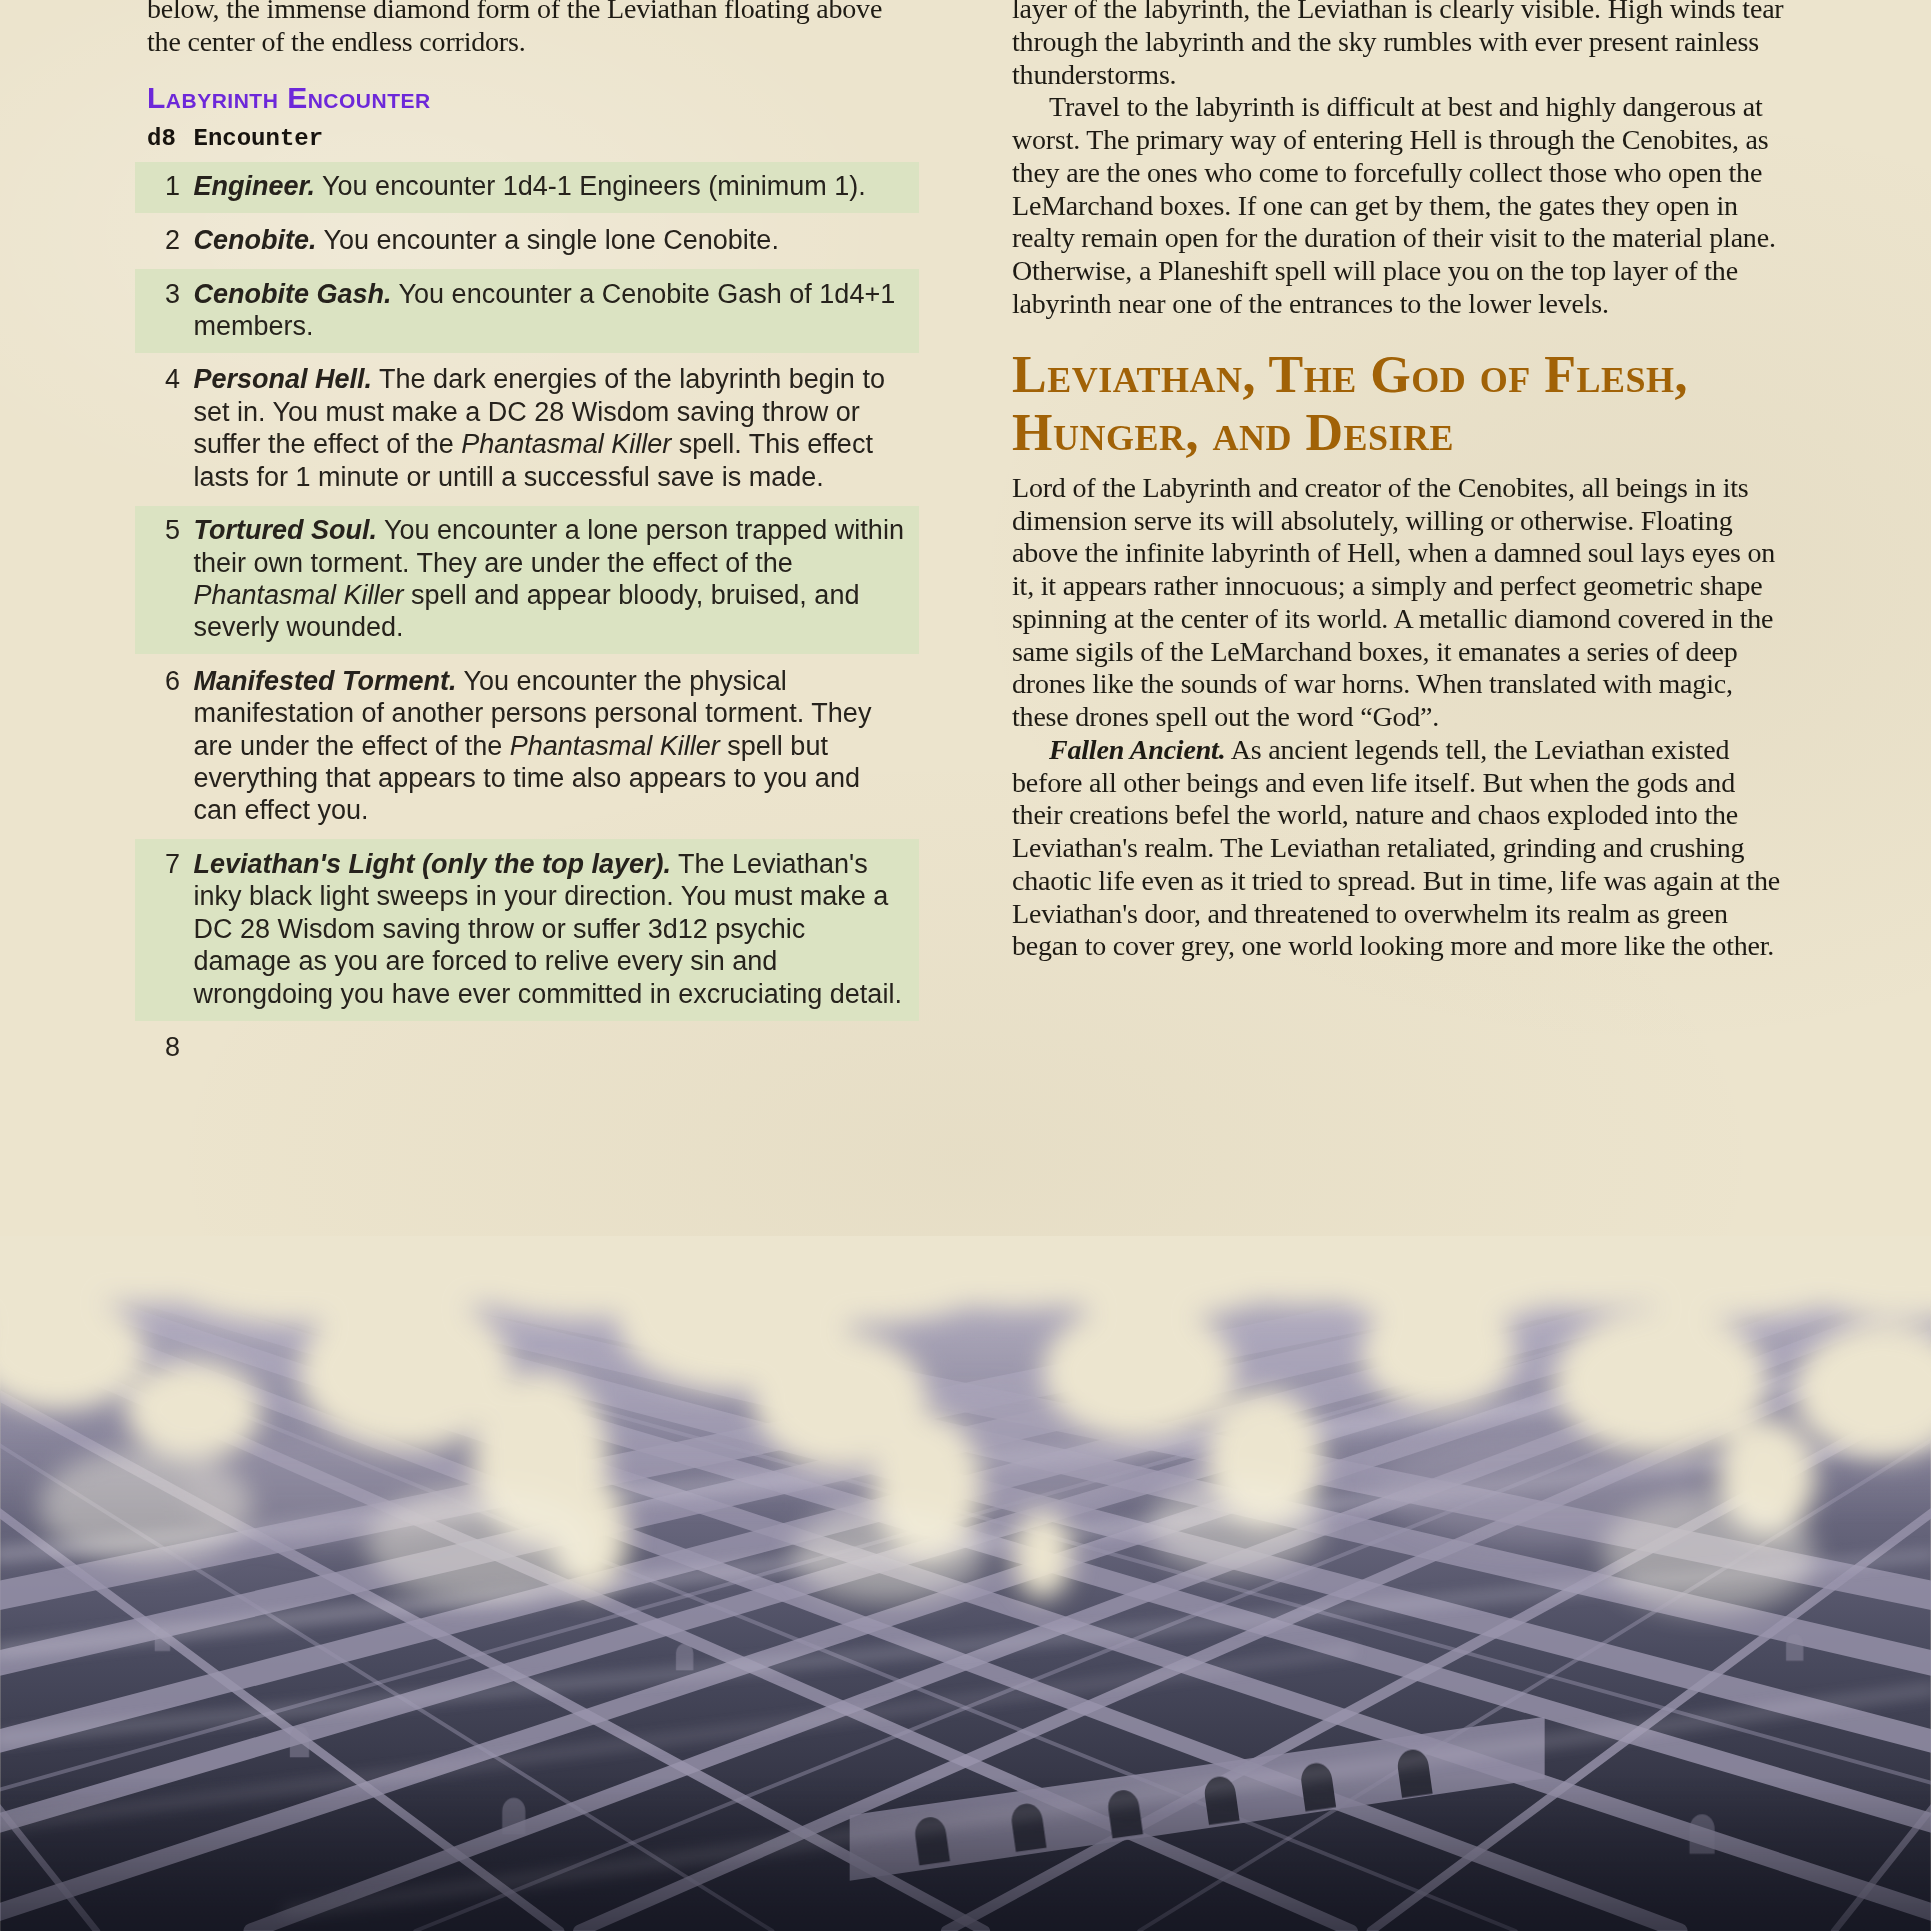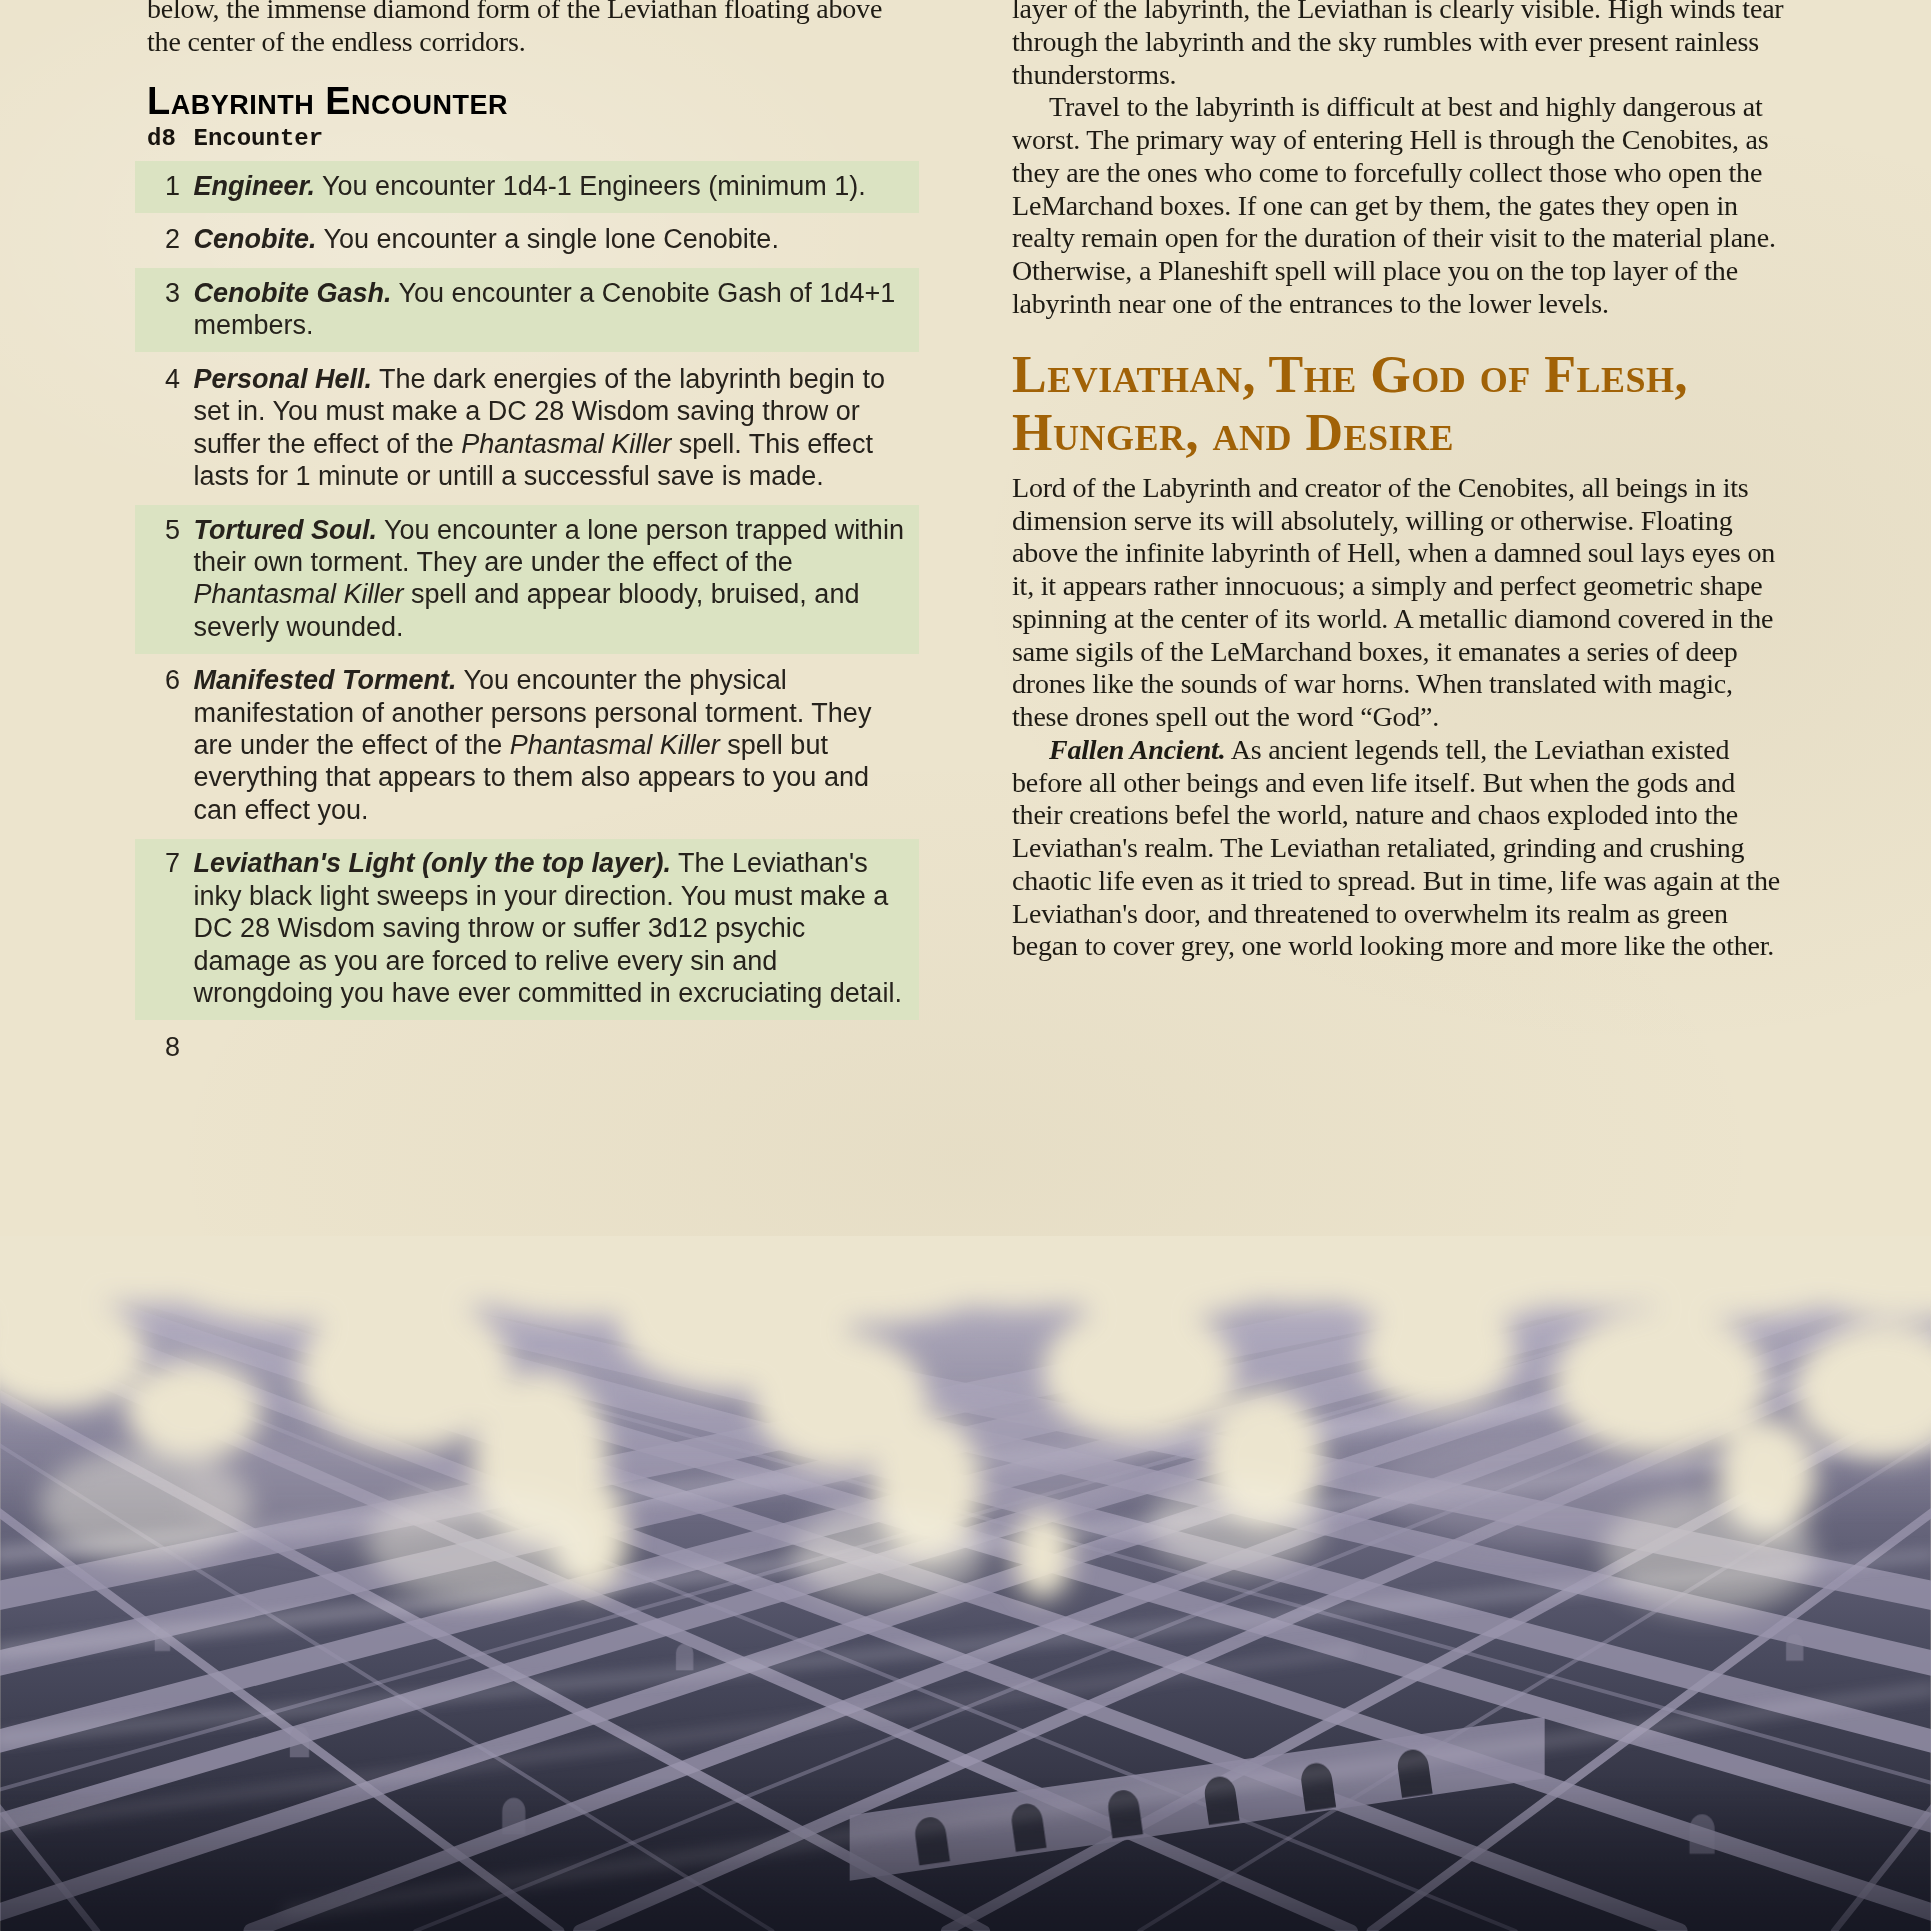--- a/index.html
+++ b/index.html
@@ -29,23 +29,23 @@
     letter-spacing:-0.2px;
   }
   .indent{text-indent:37px;}
   .lead-bi{font-weight:bold;font-style:italic;}
 
   
   .h3{
     font-family:"Liberation Sans", sans-serif;
     font-variant:small-caps;
     font-weight:bold;
-    font-size:38px;line-height:1.05;
+    font-size:30px;line-height:1.05;
     letter-spacing:0.5px;
-    margin:23px 0 3px 0;color:#000000;
+    margin:23px 0 12px 0;color:#6d28d9;
   }
   .thead{
     font-family:Liberation Mono, monospace;
     font-weight:bold;font-size:24px;line-height:1.2;
     display:flex;margin:1.9px 0 7.7px 0;color:#17130e;
   }
   .thead .ncell{width:33px;text-align:left;}
   .thead .tcell{margin-left:13.5px;}
   .etable{margin-left:-11.6px;width:784px;}
   .erow{
@@ -116,21 +116,21 @@
         <span class="tcell"><span class="lead-bi">Personal Hell.</span><span> The dark energies of the labyrinth begin to set in. You must make a DC 28 Wisdom saving throw or suffer the effect of the </span><span class="ital">Phantasmal Killer</span><span> spell. This effect lasts for 1 minute or untill a successful save is made.</span></span>
       </div>
 
       <div class="erow green">
         <span class="ncell">5</span>
         <span class="tcell"><span class="lead-bi">Tortured Soul.</span><span> You encounter a lone person trapped within their own torment. They are under the effect of the </span><span class="ital">Phantasmal Killer</span><span> spell and appear bloody, bruised, and severly wounded.</span></span>
       </div>
 
       <div class="erow">
         <span class="ncell">6</span>
-        <span class="tcell"><span class="lead-bi">Manifested Torment.</span><span> You encounter the physical manifestation of another persons personal torment. They are under the effect of the </span><span class="ital">Phantasmal Killer</span><span> spell but everything that appears to them also appears to you and can effect you.</span></span>
+        <span class="tcell"><span class="lead-bi">Manifested Torment.</span><span> You encounter the physical manifestation of another persons personal torment. They are under the effect of the </span><span class="ital">Phantasmal Killer</span><span> spell but everything that appears to time also appears to you and can effect you.</span></span>
       </div>
 
       <div class="erow green">
         <span class="ncell">7</span>
         <span class="tcell"><span class="lead-bi">Leviathan's Light (only the top layer).</span><span> The Leviathan's inky black light sweeps in your direction. You must make a DC 28 Wisdom saving throw or suffer 3d12 psychic damage as you are forced to relive every sin and wrongdoing you have ever committed in excruciating detail.</span></span>
       </div>
 
       <div class="erow">
         <span class="ncell">8</span>
       </div>

